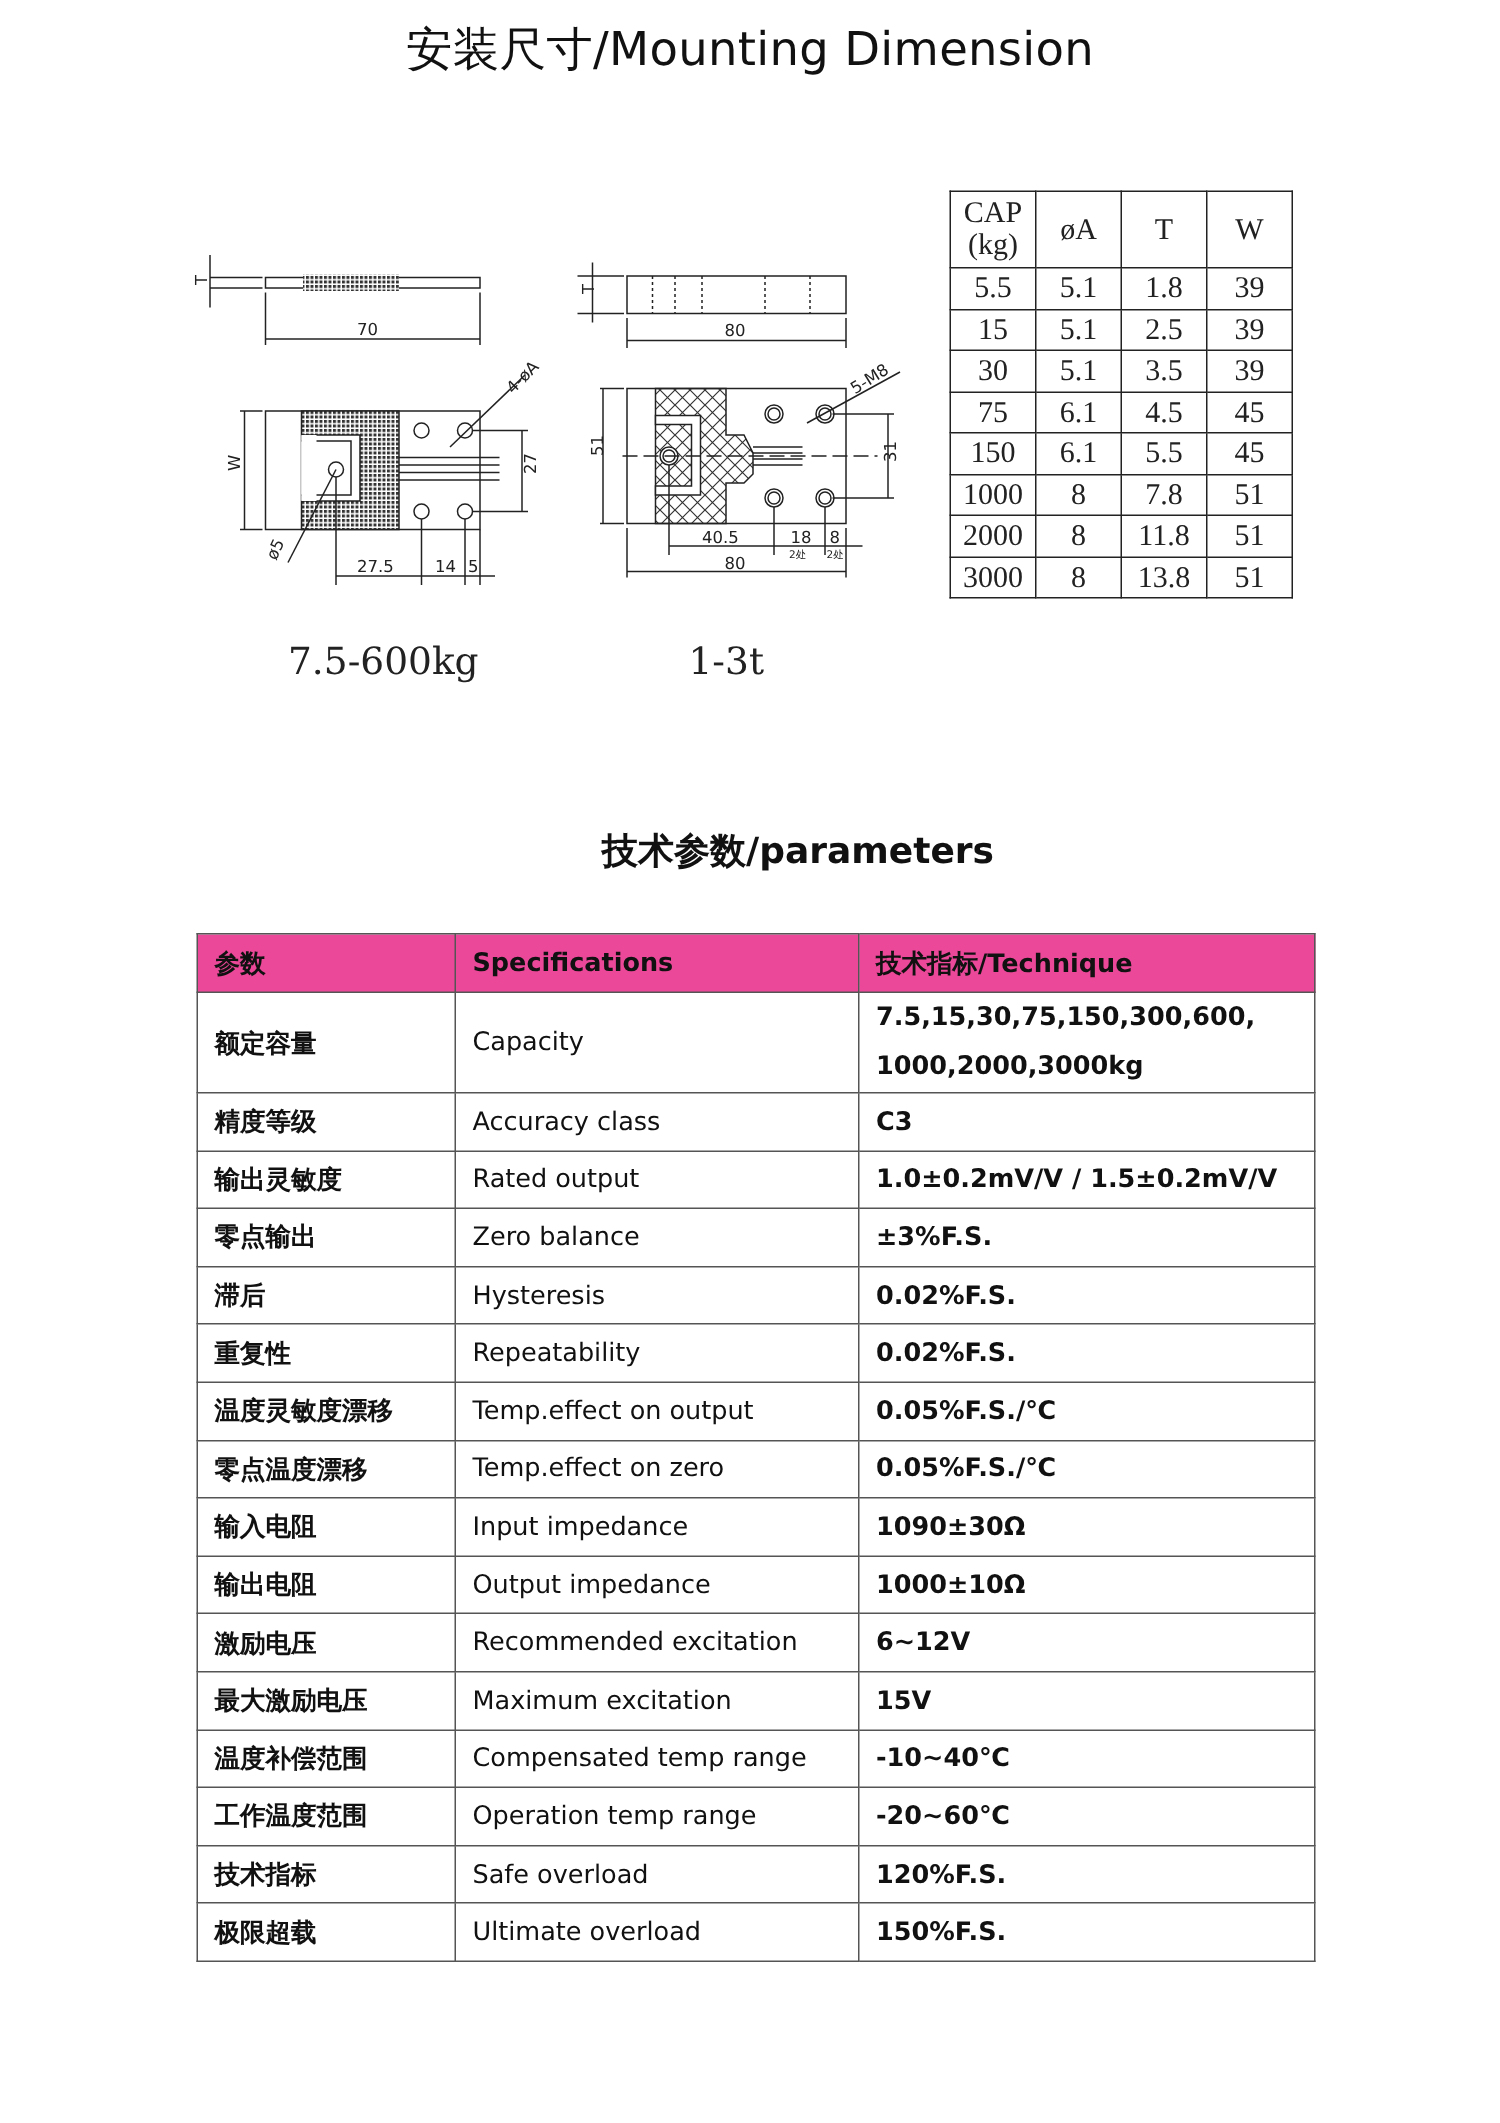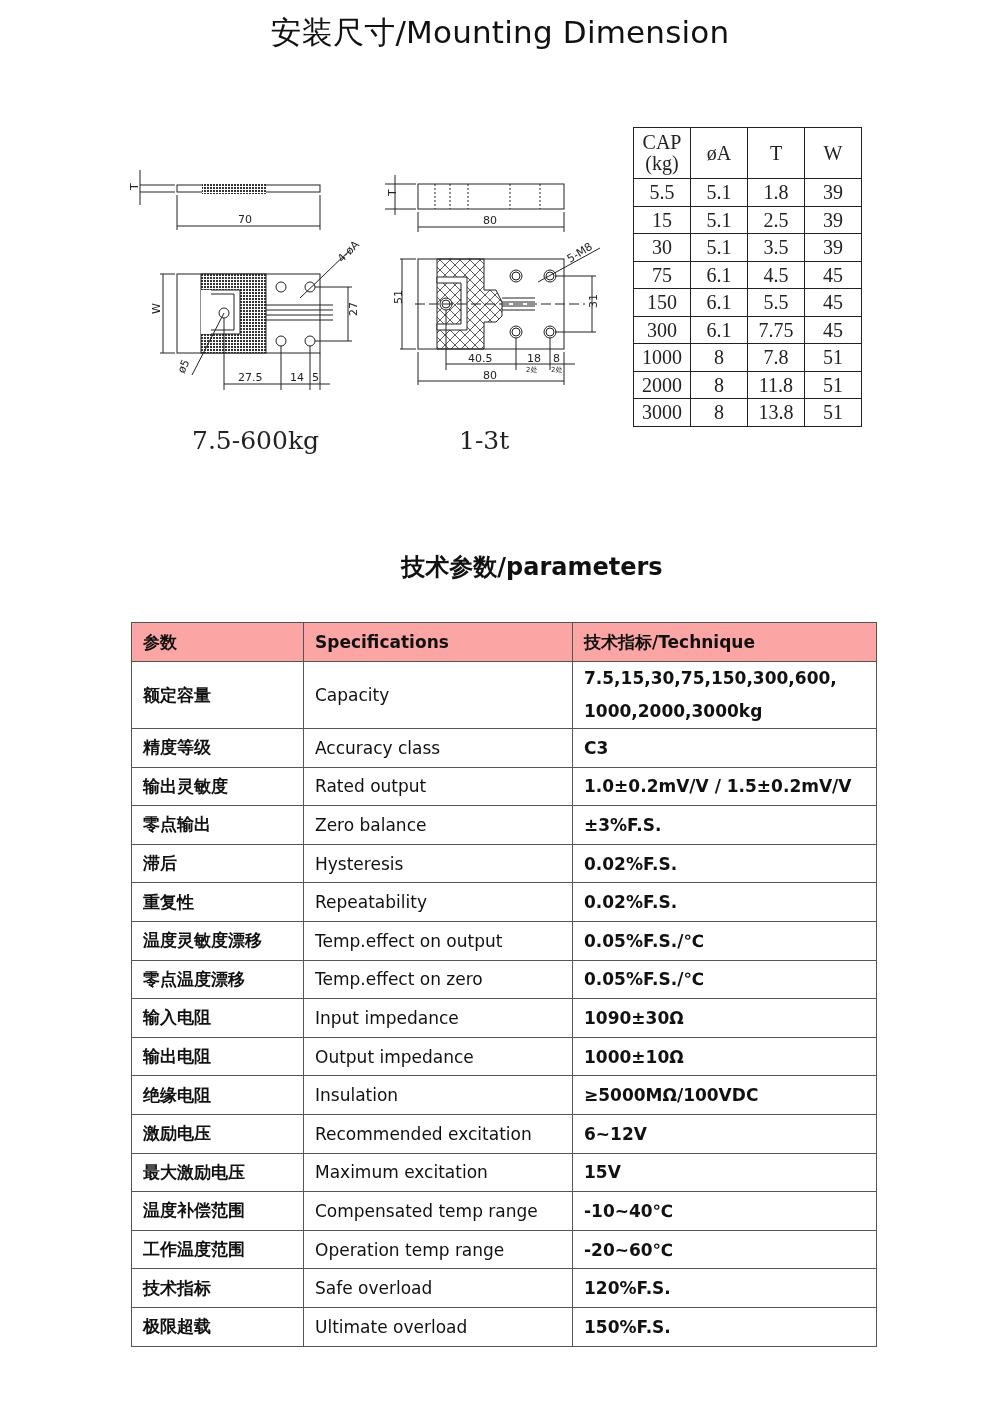--- a/index.html
+++ b/index.html
@@ -6,21 +6,21 @@
   body{width:1000px;height:1415px;overflow:hidden;position:relative;font-family:"DejaVu Sans","Liberation Sans",sans-serif;color:#111;}
   .title1{position:absolute;left:0;top:12px;width:1000px;text-align:center;font-size:31px;font-weight:normal;letter-spacing:0.2px;}
   .drawing{position:absolute;}
   .cap{position:absolute;font-family:"DejaVu Serif","Liberation Serif",serif;font-size:25px;color:#222;}
   table.dim{position:absolute;left:633px;top:127px;border-collapse:collapse;font-family:"Liberation Serif","DejaVu Serif",serif;font-size:20px;color:#222;}
   table.dim td{border:1.5px solid #222;text-align:center;padding:0;height:26.5px;line-height:26px;}
   table.dim tr.h td{height:50px;line-height:21px;}
   .title2{position:absolute;left:0;top:551px;width:1000px;text-align:center;font-size:24px;font-weight:bold;margin-left:32px;}
   table.spec{position:absolute;left:131px;top:622px;border-collapse:collapse;width:746px;font-family:"DejaVu Sans","Liberation Sans",sans-serif;font-size:17px;color:#111;}
   table.spec td{border:1.5px solid #555;padding:0 11px;height:37.6px;vertical-align:middle;}
-  table.spec tr.head td{background:#fca5a5;font-weight:bold;height:38px;}
+  table.spec tr.head td{background:#ec4899;font-weight:bold;height:38px;}
   table.spec tr.cap2 td{height:65px;}
   table.spec td.c1{width:149px;font-weight:bold;}
   table.spec td.c2{width:246px;}
   table.spec td.c3{font-weight:bold;}
   .lh{line-height:33px;}
 </style>
 </head>
 <body>
 
 <div class="title1">安装尺寸/Mounting Dimension</div>
@@ -177,26 +177,20 @@
         <td>4.5</td>
         <td>45</td>
       </tr>
       <tr>
         <td>150</td>
         <td>6.1</td>
         <td>5.5</td>
         <td>45</td>
       </tr>
       <tr>
-        <td>300</td>
-        <td>6.1</td>
-        <td>7.75</td>
-        <td>45</td>
-      </tr>
-      <tr>
         <td>1000</td>
         <td>8</td>
         <td>7.8</td>
         <td>51</td>
       </tr>
       <tr>
         <td>2000</td>
         <td>8</td>
         <td>11.8</td>
         <td>51</td>
@@ -265,25 +259,20 @@
         <td class="c1">输入电阻</td>
         <td class="c2">Input impedance</td>
         <td class="c3">1090±30Ω</td>
       </tr>
       <tr>
         <td class="c1">输出电阻</td>
         <td class="c2">Output impedance</td>
         <td class="c3">1000±10Ω</td>
       </tr>
       <tr>
-        <td class="c1">绝缘电阻</td>
-        <td class="c2">Insulation</td>
-        <td class="c3">≥5000MΩ/100VDC</td>
-      </tr>
-      <tr>
         <td class="c1">激励电压</td>
         <td class="c2">Recommended excitation</td>
         <td class="c3">6~12V</td>
       </tr>
       <tr>
         <td class="c1">最大激励电压</td>
         <td class="c2">Maximum excitation</td>
         <td class="c3">15V</td>
       </tr>
       <tr>

